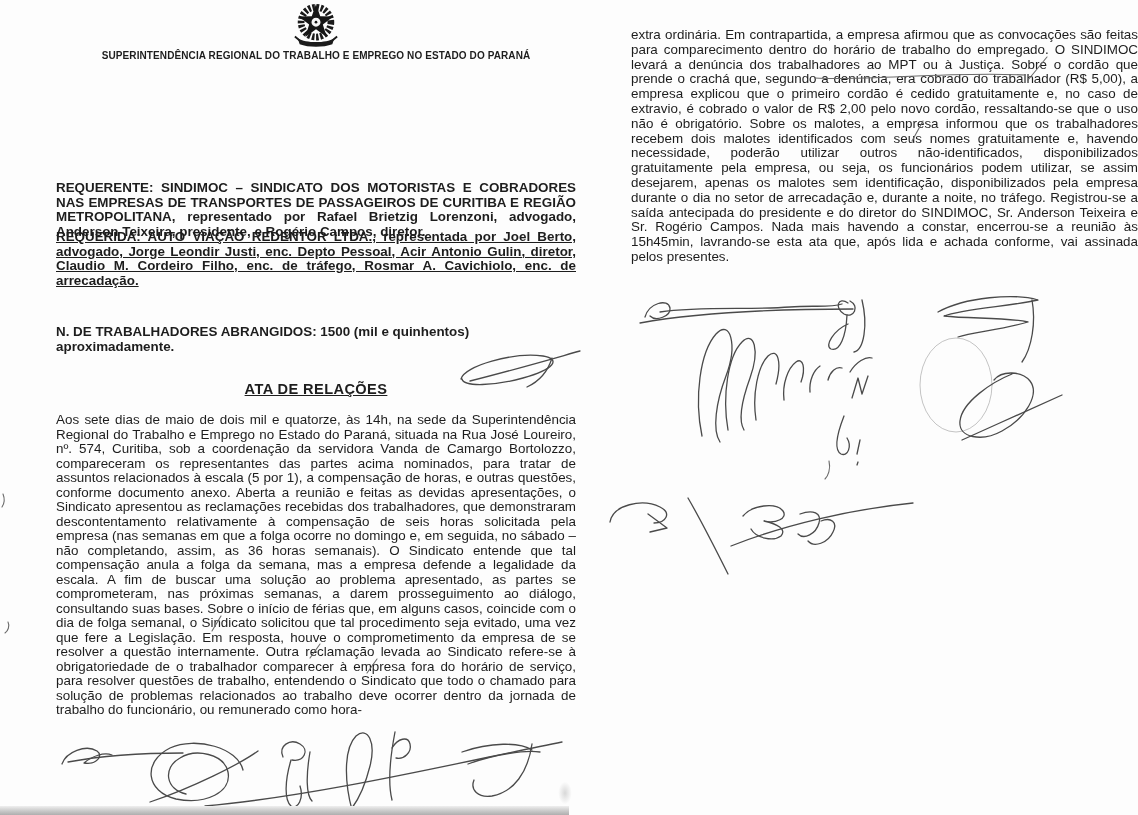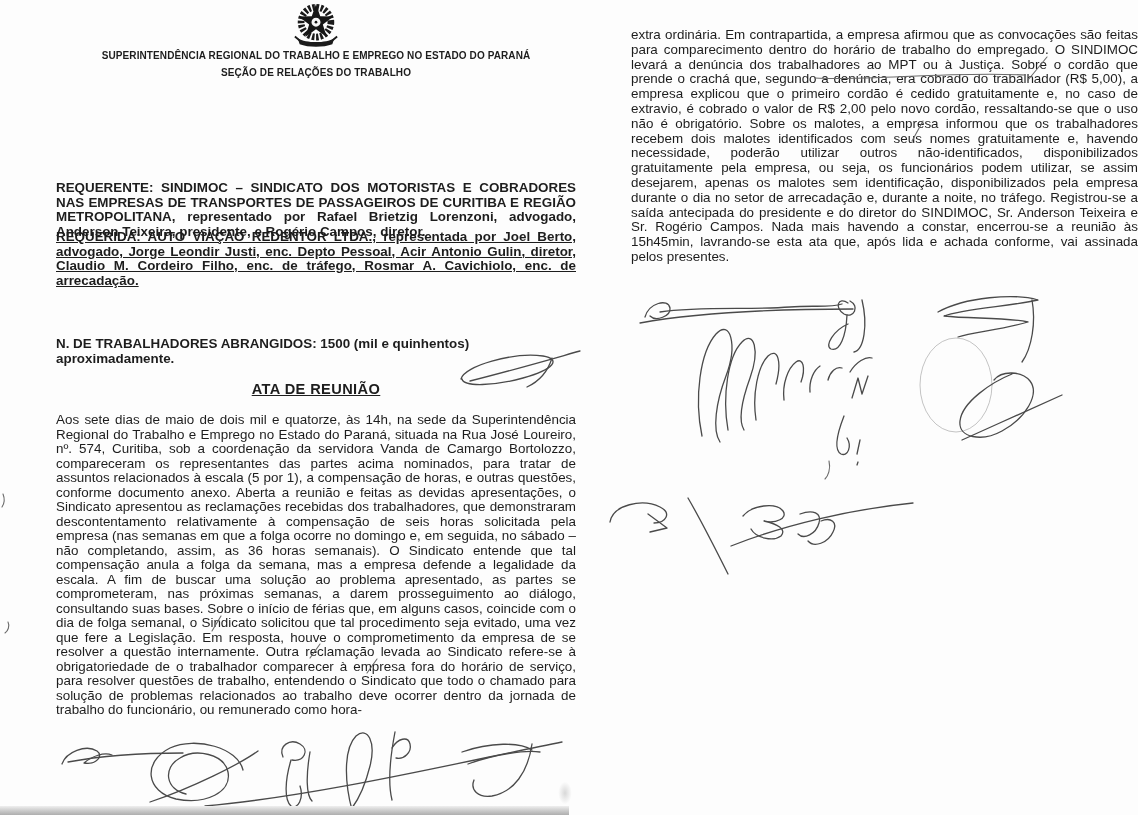--- a/index.html
+++ b/index.html
@@ -20,21 +20,21 @@
   }
   .para{
     position:absolute;left:0;width:520px;
     text-align:justify;font-size:13.4px;line-height:14.5px;
   }
   .bold{font-weight:bold;}
   .pre{white-space:pre-line;}
   .p-requerente{top:136px;margin-top:45px;}
   .p-requerida{top:230px;text-decoration:underline;}
   .p-processo{top:297px;}
-  .p-trab{top:325px;margin-top:12px;}
+  .p-trab{top:325px;}
   .ata-title{
     position:absolute;left:0;top:381px;width:100%;
     text-align:center;font-weight:bold;font-size:14.6px;
     text-decoration:underline;letter-spacing:0.4px;
   }
   .p-body1{top:413px;}
   
   .col-right{position:absolute;left:631px;top:28px;width:507px;}
   .body2{
     text-align:justify;font-size:13.4px;line-height:14.8px;width:507px;
@@ -67,32 +67,31 @@
       <circle cx="30" cy="21" r="15.5" fill="none" stroke="#1b1b1b" stroke-width="7" stroke-dasharray="2.6 1.7"></circle>
       <path d="M30,2 L34.41,14.93 L48.07,15.13 L37.13,23.32 L41.17,36.37 L30,28.5 L18.83,36.37 L22.87,23.32 L11.93,15.13 L25.59,14.93 Z" fill="#161616"></path>
       <circle cx="30" cy="21" r="5.4" fill="#f7f7f7" stroke="#161616" stroke-width="1.4"></circle>
       <circle cx="30" cy="21" r="1.4" fill="#161616"></circle>
       <path d="M11,38 C20,43 40,43 49,38 L47,44 C38,47.5 22,47.5 13,44 Z" fill="#1b1b1b"></path>
       <path d="M8,36 L13,40 M52,36 L47,40" stroke="#1b1b1b" stroke-width="2"></path>
     </svg>
 
     <div class="hdr">
       <div>SUPERINTENDÊNCIA REGIONAL DO TRABALHO E EMPREGO NO ESTADO DO PARANÁ</div>
-      <div>SEÇÃO DE RELAÇÕES DO TRABALHO</div>
     </div>
 
     <div class="para bold p-requerente">REQUERENTE: SINDIMOC – SINDICATO DOS MOTORISTAS E COBRADORES NAS EMPRESAS DE TRANSPORTES DE PASSAGEIROS DE CURITIBA E REGIÃO METROPOLITANA, representado por Rafael Brietzig Lorenzoni, advogado, Anderson Teixeira, presidente, e Rogério Campos, diretor.</div>
 
     <div class="para bold p-requerida">REQUERIDA: AUTO VIAÇÃO REDENTOR LTDA., representada por Joel Berto, advogado, Jorge Leondir Justi, enc. Depto Pessoal, Acir Antonio Gulin, diretor, Claudio M. Cordeiro Filho, enc. de tráfego, Rosmar A. Cavichiolo, enc. de arrecadação.</div>
 
 
     <div class="para bold pre p-trab">N. DE TRABALHADORES ABRANGIDOS: 1500 (mil e quinhentos)
 aproximadamente.</div>
 
-    <div class="ata-title">ATA DE REUNIÃO</div>
+    <div class="ata-title">ATA DE RELAÇÕES</div>
 
     <div class="para p-body1">Aos sete dias de maio de dois mil e quatorze, às 14h, na sede da Superintendência Regional do Trabalho e Emprego no Estado do Paraná, situada na Rua José Loureiro, nº. 574, Curitiba, sob a coordenação da servidora Vanda de Camargo Bortolozzo, compareceram os representantes das partes acima nominados, para tratar de assuntos relacionados à escala (5 por 1), a compensação de horas, e outras questões, conforme documento anexo. Aberta a reunião e feitas as devidas apresentações, o Sindicato apresentou as reclamações recebidas dos trabalhadores, que demonstraram descontentamento relativamente à compensação de seis horas solicitada pela empresa (nas semanas em que a folga ocorre no domingo e, em seguida, no sábado – não completando, assim, as 36 horas semanais). O Sindicato entende que tal compensação anula a folga da semana, mas a empresa defende a legalidade da escala. A fim de buscar uma solução ao problema apresentado, as partes se comprometeram, nas próximas semanas, a darem prosseguimento ao diálogo, consultando suas bases. Sobre o início de férias que, em alguns casos, coincide com o dia de folga semanal, o Sindicato solicitou que tal procedimento seja evitado, uma vez que fere a Legislação. Em resposta, houve o comprometimento da empresa de se resolver a questão internamente. Outra reclamação levada ao Sindicato refere-se à obrigatoriedade de o trabalhador comparecer à empresa fora do horário de serviço, para resolver questões de trabalho, entendendo o Sindicato que todo o chamado para solução de problemas relacionados ao trabalho deve ocorrer dentro da jornada de trabalho do funcionário, ou remunerado como hora-</div>
   </div>
 
   <div class="col-right">
     <div class="body2">extra ordinária. Em contrapartida, a empresa afirmou que as convocações são feitas para comparecimento dentro do horário de trabalho do empregado. O SINDIMOC levará a denúncia dos trabalhadores ao MPT ou à Justiça. Sobre o cordão que prende o crachá que, segundo a denúncia, era cobrado do trabalhador (R$ 5,00), a empresa explicou que o primeiro cordão é cedido gratuitamente e, no caso de extravio, é cobrado o valor de R$ 2,00 pelo novo cordão, ressaltando-se que o uso não é obrigatório. Sobre os malotes, a empresa informou que os trabalhadores recebem dois malotes identificados com seus nomes gratuitamente e, havendo necessidade, poderão utilizar outros não-identificados, disponibilizados gratuitamente pela empresa, ou seja, os funcionários podem utilizar, se assim desejarem, apenas os malotes sem identificação, disponibilizados pela empresa durante o dia no setor de arrecadação e, durante a noite, no tráfego. Registrou-se a saída antecipada do presidente e do diretor do SINDIMOC, Sr. Anderson Teixeira e Sr. Rogério Campos. Nada mais havendo a constar, encerrou-se a reunião às 15h45min, lavrando-se esta ata que, após lida e achada conforme, vai assinada pelos presentes.</div>
   </div>
 
   <svg class="pen-layer" viewBox="0 0 1138 815">
 

